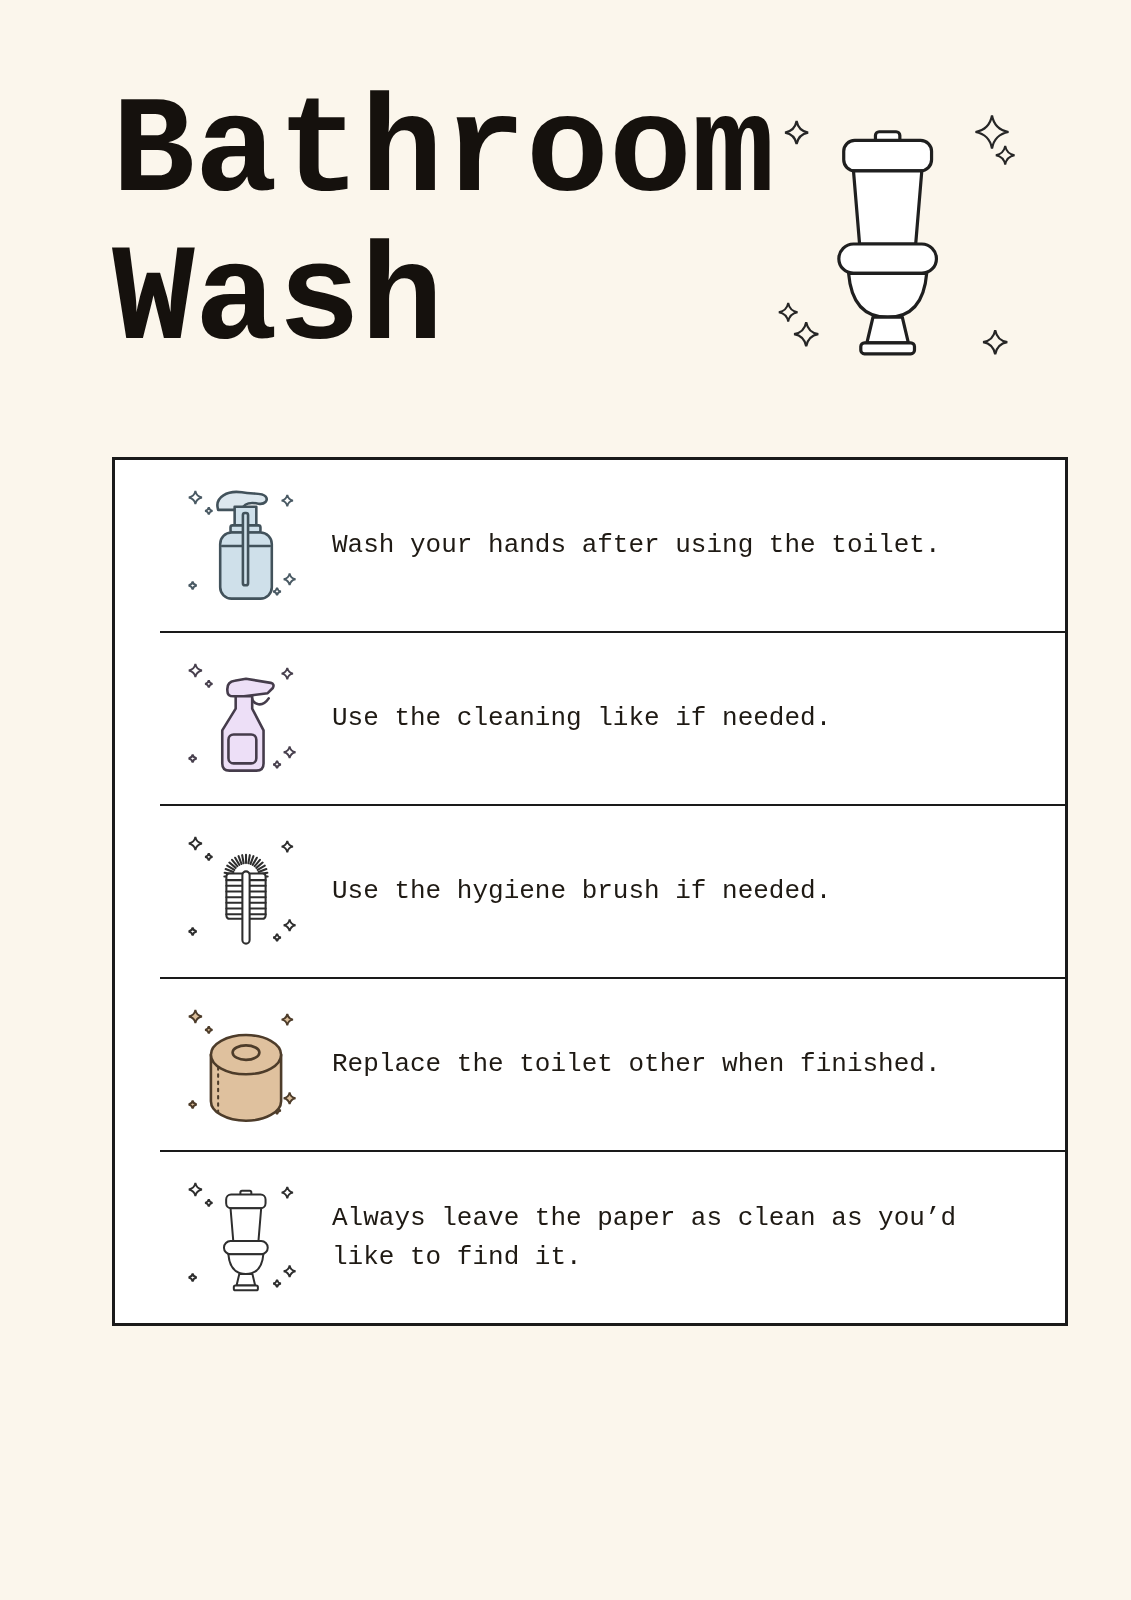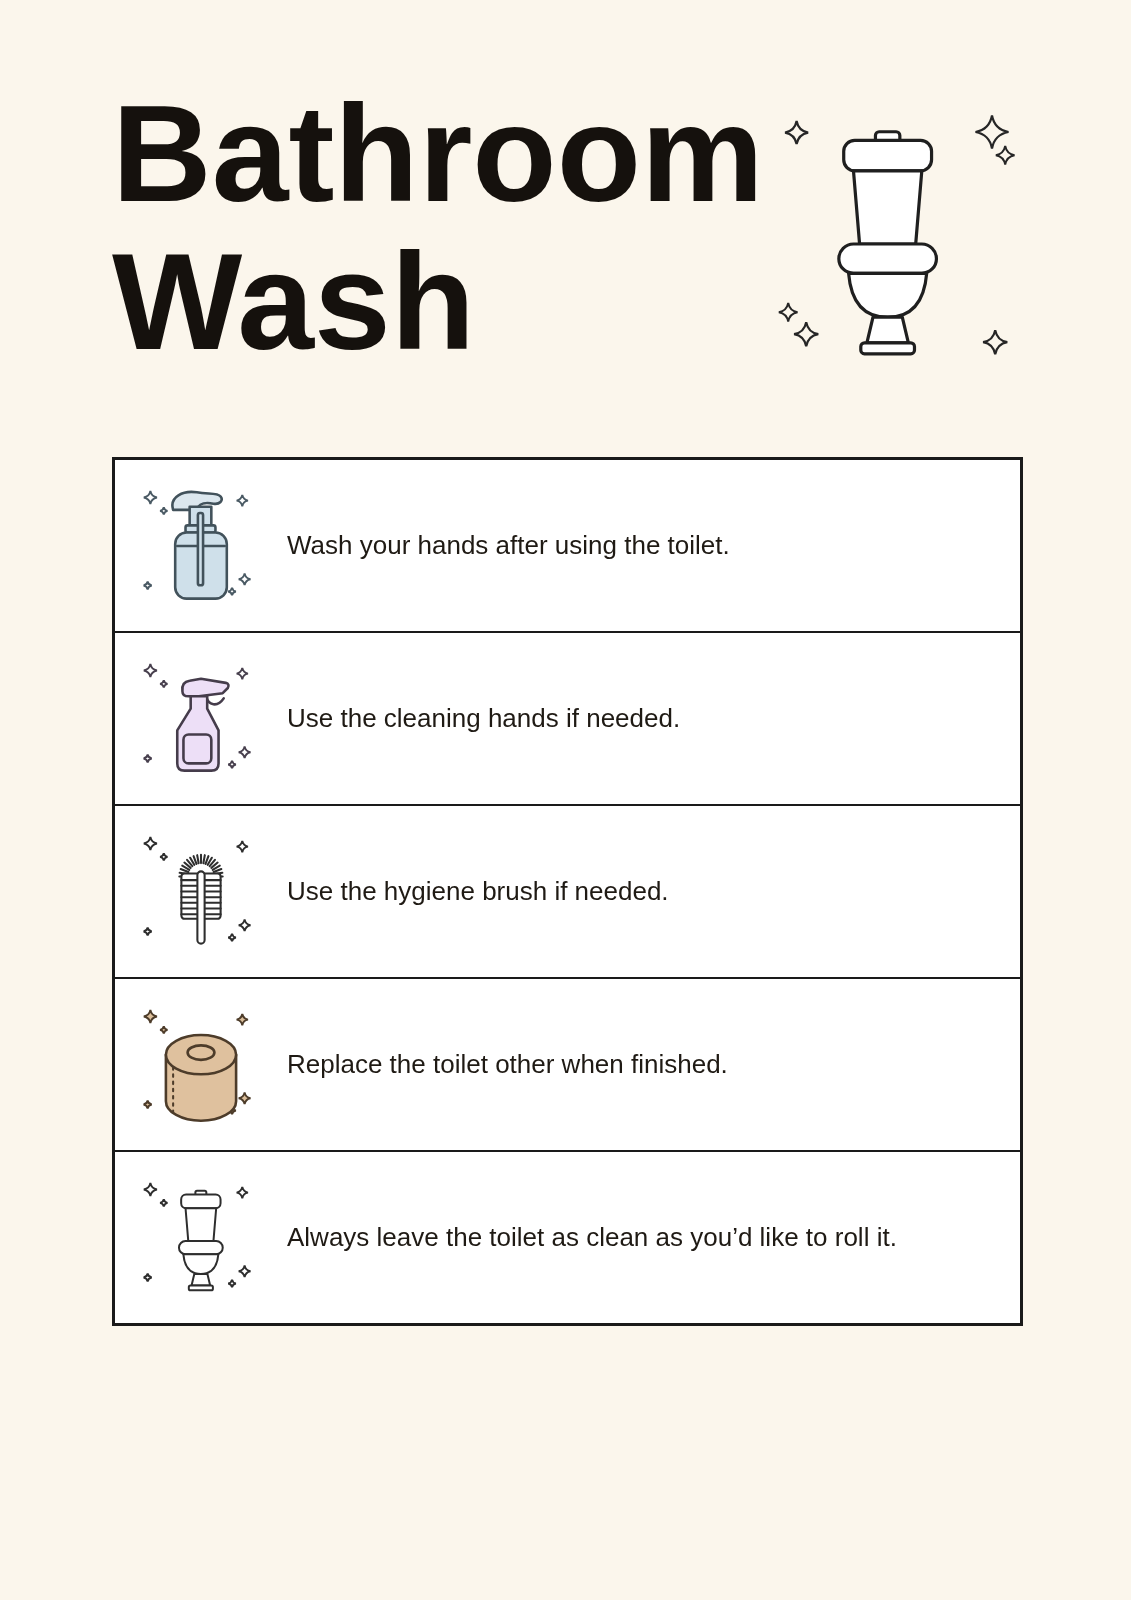--- a/index.html
+++ b/index.html
@@ -1,29 +1,29 @@
 <!DOCTYPE html>
 <html><head>
 <meta charset="utf-8">
 <style>
   html,body{margin:0;padding:0;background:#FBF6EC;}
   .poster{
     position:relative;width:1131px;height:1600px;background:#FBF6EC;
-    font-family:Liberation Sans, sans-serif;color:#1F1A14;overflow:hidden;
+    font-family:Liberation Mono, monospace;color:#1F1A14;overflow:hidden;
   }
   .title{
     position:absolute;left:112px;top:80px;margin:0;
     font-size:138px;line-height:1.07;font-weight:700;color:#15110D;
     letter-spacing:0px;
   }
   .title span{display:block;}
   .toilet-art{position:absolute;left:748px;top:98px;width:270px;height:295px;}
   .rules-table{
     position:absolute;left:112px;top:457px;width:905px;
-    border:3px solid #1A1A1A;background:#FFFFFF;box-sizing:content-box;
+    border:3px solid #1A1A1A;background:#FFFFFF;box-sizing:content-box;padding-left:45px;
   }
   .rule-row{display:flex;align-items:center;height:171px;border-bottom:2px solid #1A1A1A;background:#FFFFFF;}
   .rule-row:last-child{border-bottom:none;}
   .icon-cell{width:172px;flex:0 0 172px;display:flex;align-items:center;justify-content:center;}
   .icon-cell svg{width:128px;height:128px;display:block;}
   .text-cell{flex:1;padding-right:56px;}
   .text-cell p{margin:0;font-size:26px;line-height:1.5;font-weight:400;color:#1F1A14;}
   
   .ic-soap {--sps:#4A5A64;}
   .ic-bin  {--sps:#3F4736;}
@@ -108,21 +108,21 @@
           <use href="#sprow" style="fill:var(--spf,none);stroke:var(--sps,#2b2b2b);stroke-width:1.9"></use>
           <g stroke="#453C4B" stroke-width="2.5" stroke-linejoin="round" stroke-linecap="round" fill="#EDDFF7">
             <path d="M44 35 Q43 26 51 25 L62 23 L86 27 Q90 28 88 32 L83 37 L60 40 L50 40 Q44 40 44 35 Z"></path>
             <path d="M67 40 C69 49 78 51 84 42" fill="none"></path>
             <path d="M52 40 L68 40 L68 52 L79 73 L79 105 Q79 112 72 112 L46 112 Q39 112 39 105 L39 73 L52 52 Z"></path>
             <rect x="45" y="77" width="27" height="28" rx="5" fill="none"></rect>
           </g>
         </svg>
       </div>
       <div class="text-cell">
-        <p>Use the cleaning hands if needed.</p>
+        <p>Use the cleaning like if needed.</p>
       </div>
     </div>
 
     <div class="rule-row">
       <div class="icon-cell">
         <svg viewBox="0 0 124 124" class="ic-brush">
           <use href="#sprow" style="fill:var(--spf,none);stroke:var(--sps,#2b2b2b);stroke-width:1.9"></use>
           <g stroke="#2E2E2E" stroke-width="2" stroke-linecap="round">
             <path fill="none" d="M49 47 L41 47 M49.2 44.7 L41.3 43.4 M49.8 42.6 L42.3 39.8 M50.7 40.5 L43.8 36.5 M52 38.6 L45.9 33.5 M53.6 37 L48.5 30.9 M55.5 35.7 L51.5 28.8 M57.6 34.8 L54.8 27.3 M59.7 34.2 L58.3 26.3 M62 34 L62 26 M64.3 34.2 L65.7 26.3 M66.4 34.8 L69.2 27.3 M68.5 35.7 L72.5 28.8 M70.4 37 L75.5 30.9 M72 38.6 L78.1 33.5 M73.3 40.5 L80.2 36.5 M74.2 42.6 L81.7 39.8 M74.8 44.7 L82.7 43.4 M75 47 L83 47"></path>
             <rect x="43" y="44" width="38" height="44" rx="3" fill="#FFFFFF"></rect>
@@ -154,18 +154,18 @@
     </div>
 
     <div class="rule-row">
       <div class="icon-cell">
         <svg viewBox="0 0 124 124" class="ic-toilet">
           <use href="#sprow" style="fill:var(--spf,none);stroke:var(--sps,#2b2b2b);stroke-width:1.9"></use>
           <use href="#toiletg" transform="translate(29,12) scale(0.53)" style="fill:#FFFFFF;stroke:#2E2E2E;stroke-width:2;stroke-linejoin:round"></use>
         </svg>
       </div>
       <div class="text-cell">
-        <p>Always leave the toilet as clean as you’d like to roll it.</p>
+        <p>Always leave the paper as clean as you’d like to find it.</p>
       </div>
     </div>
 
   </div>
 </div>
 
 </body></html>

